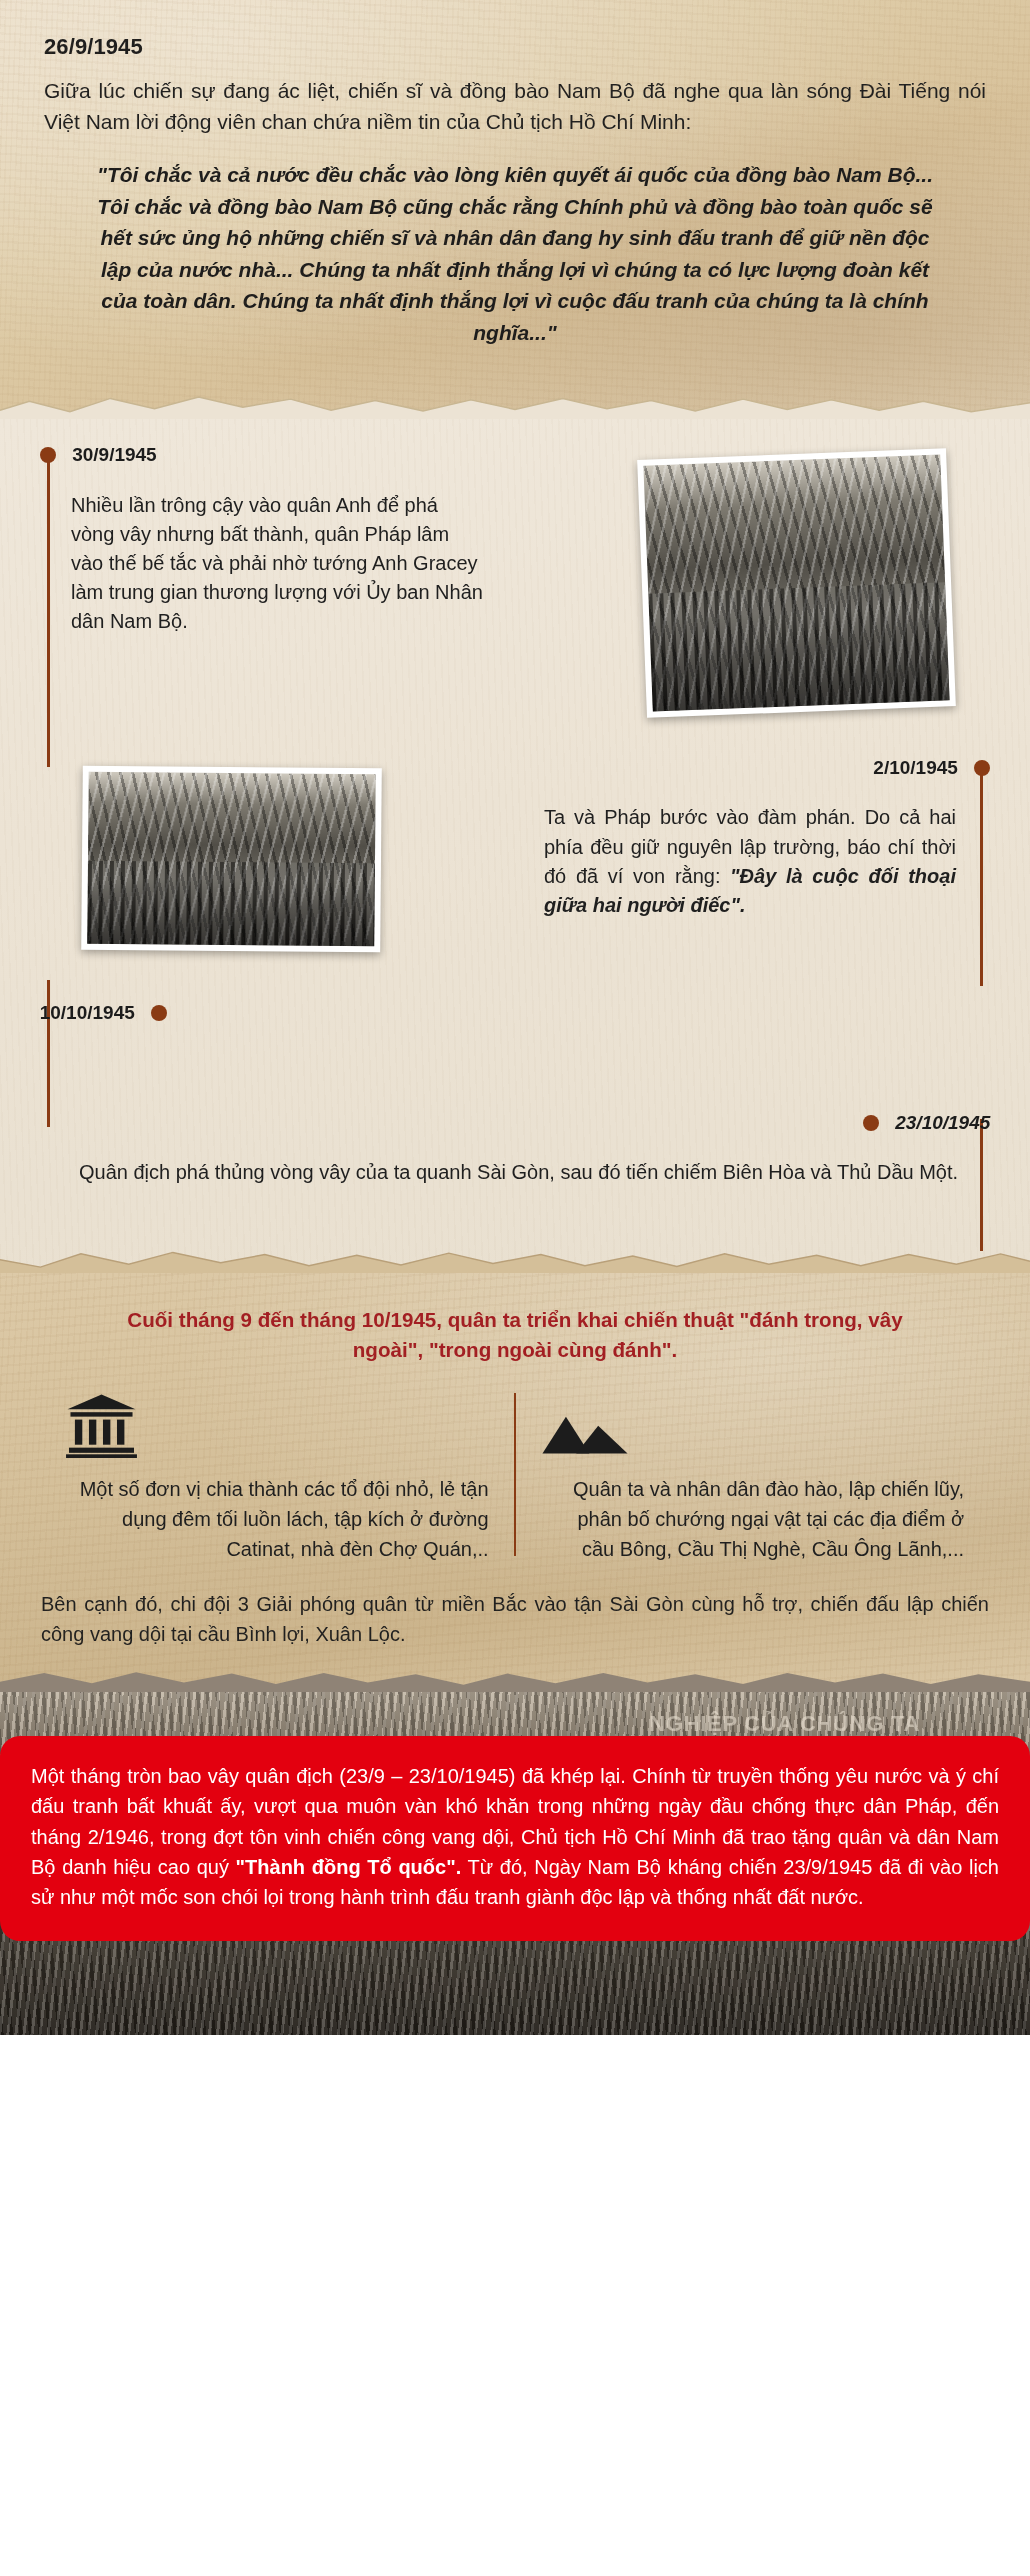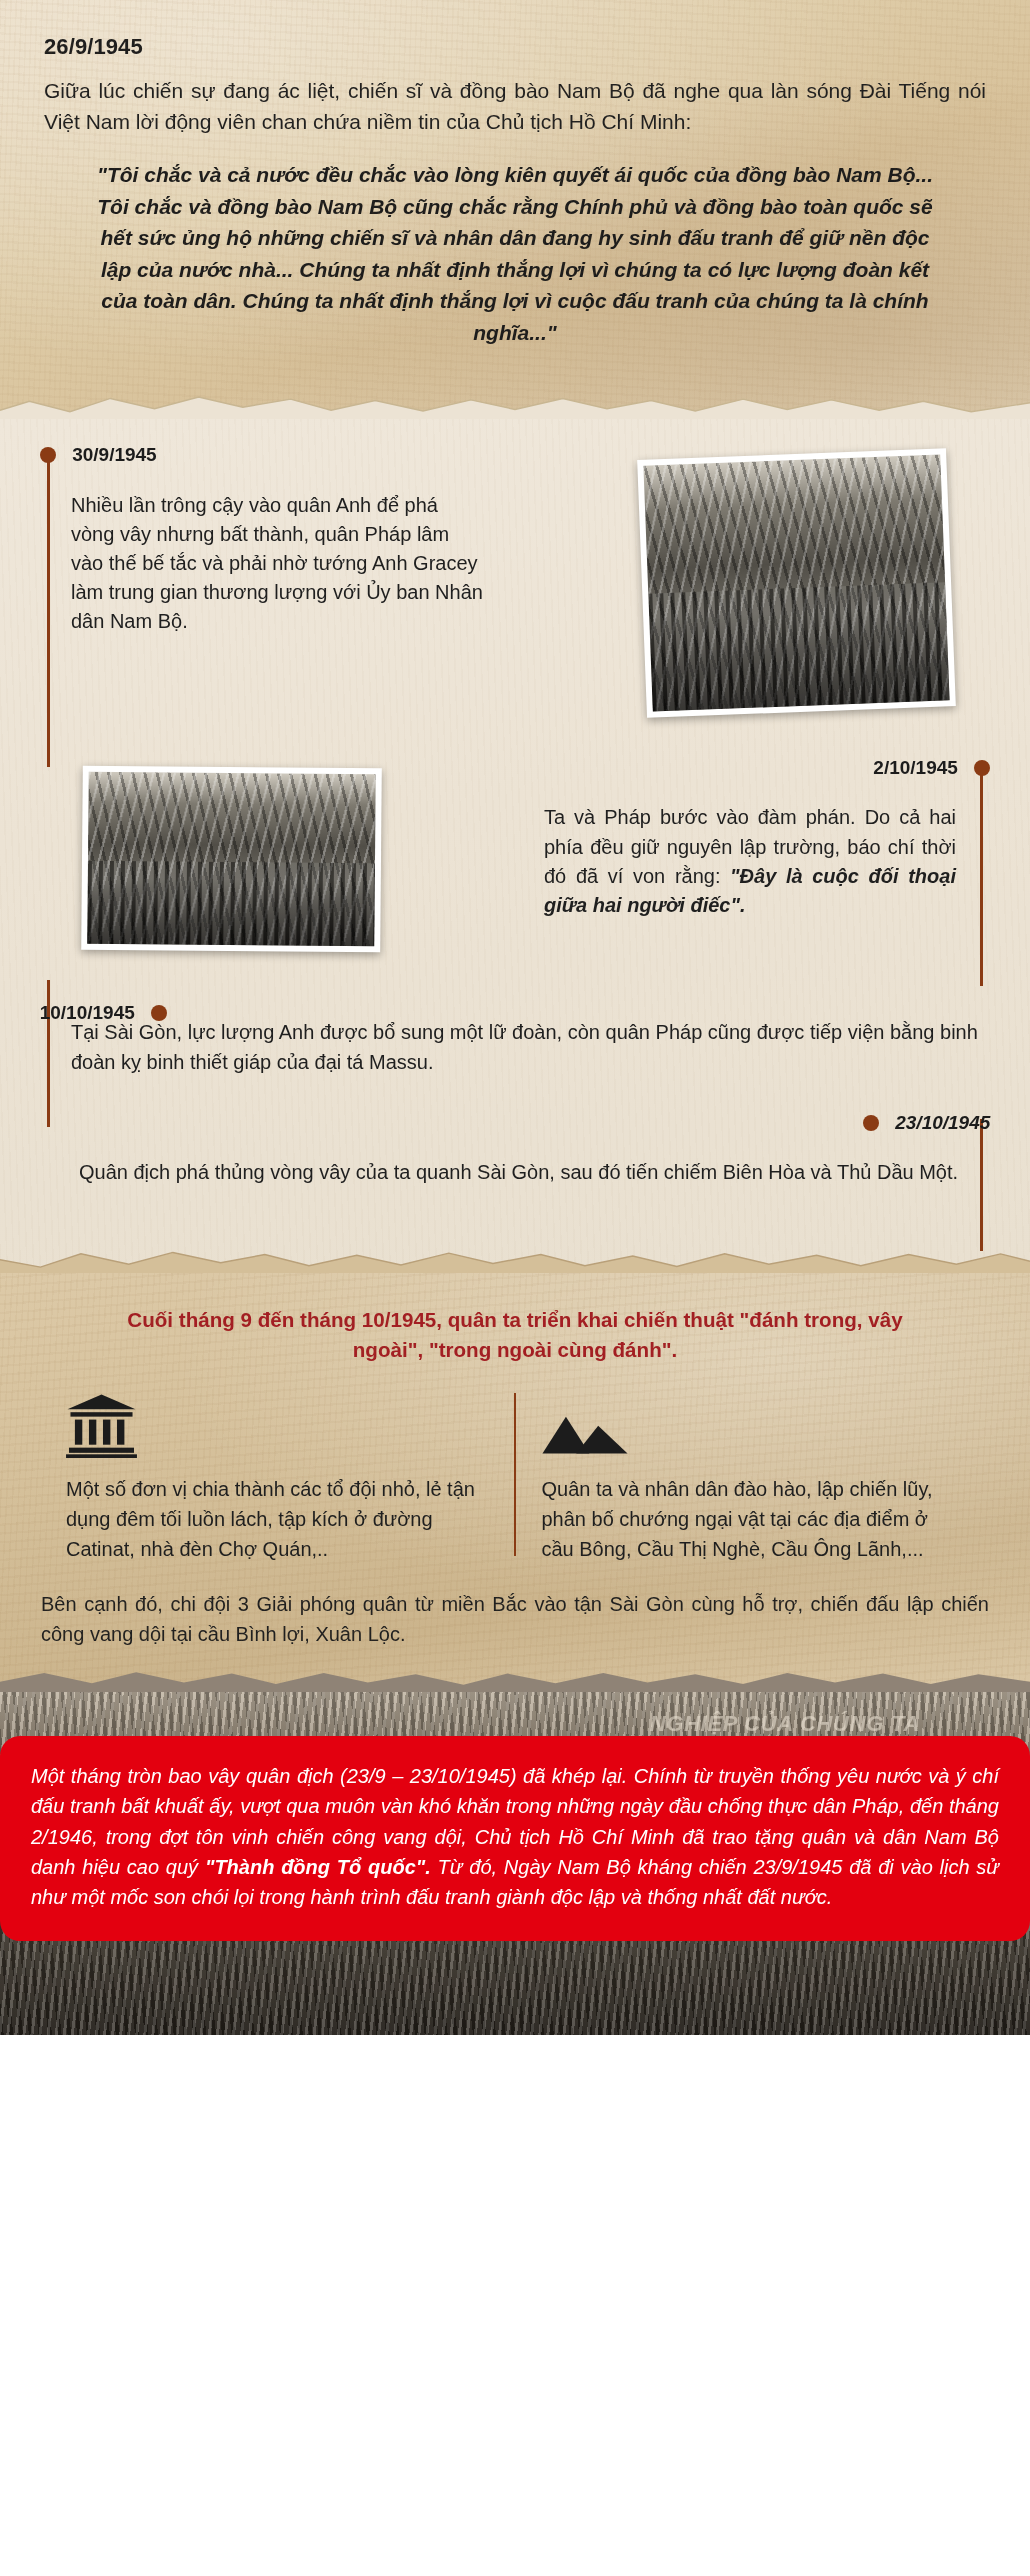--- a/index.html
+++ b/index.html
@@ -169,20 +169,21 @@
     color: #a31d22;
     text-align: center;
     line-height: 1.45;
     margin: 0 52px 25px 52px;
   }
 
   .two-col {
     display: flex;
     gap: 0;
     position: relative;
+    text-align: right;
   }
   .col {
     flex: 1;
     padding: 0 25px;
   }
   .col-div {
     width: 2.9px;
     background: #8a3b14;
     margin: 2.9px 0 7.4px 0;
   }
@@ -203,21 +204,20 @@
     color: #1f1f1f;
     margin-top: 25px;
     text-align: justify;
   }
 
   
   .sec-bottom {
     position: relative;
     background: #1d4ed8;
     overflow: hidden;
-    font-style: italic;
   }
   .crowd {
     position: absolute;
     inset: 0;
     background:
       linear-gradient(180deg, #b9ac99 0%, #9c8f7c 12%, #7d7263 30%, #5d5649 55%, #40392f 80%, #2a251e 100%);
   }
   .crowd::before {
     content: "";
     position: absolute; inset: 0;
@@ -305,21 +305,20 @@
       </div>
 
       <div class="tl-row" style="min-height:147px;">
         <div class="vline" style="left:22px; top:7.4px; height:147px;"></div>
 
         <div style="position:absolute; left:14.7px; top:0px;margin-top:30px;">
           <span class="tl-date">10/10/1945</span>
           <span class="dot" style="margin-left:13.2px;"></span>
         </div>
 
-        <div class="tl-text" style="position:absolute; left:46px; top:46px; width:920px;">Tại Sài Gòn, lực lượng Anh được bổ sung một lữ đoàn, còn quân Pháp cũng được tiếp viện bằng binh đoàn kỵ binh thiết giáp của đại tá Massu.</div>
       </div>
 
       <div class="tl-row" style="min-height:132px; margin-top:-7.4px;">
         <div class="vline" style="right:22px; top:7.4px; height:132px;"></div>
 
         <div style="position:absolute; right:14.7px; top:0px; white-space:nowrap;font-style:italic;">
           <span class="dot" style="margin-right:13.2px;"></span>
           <span class="tl-date">23/10/1945</span>
         </div>
 

